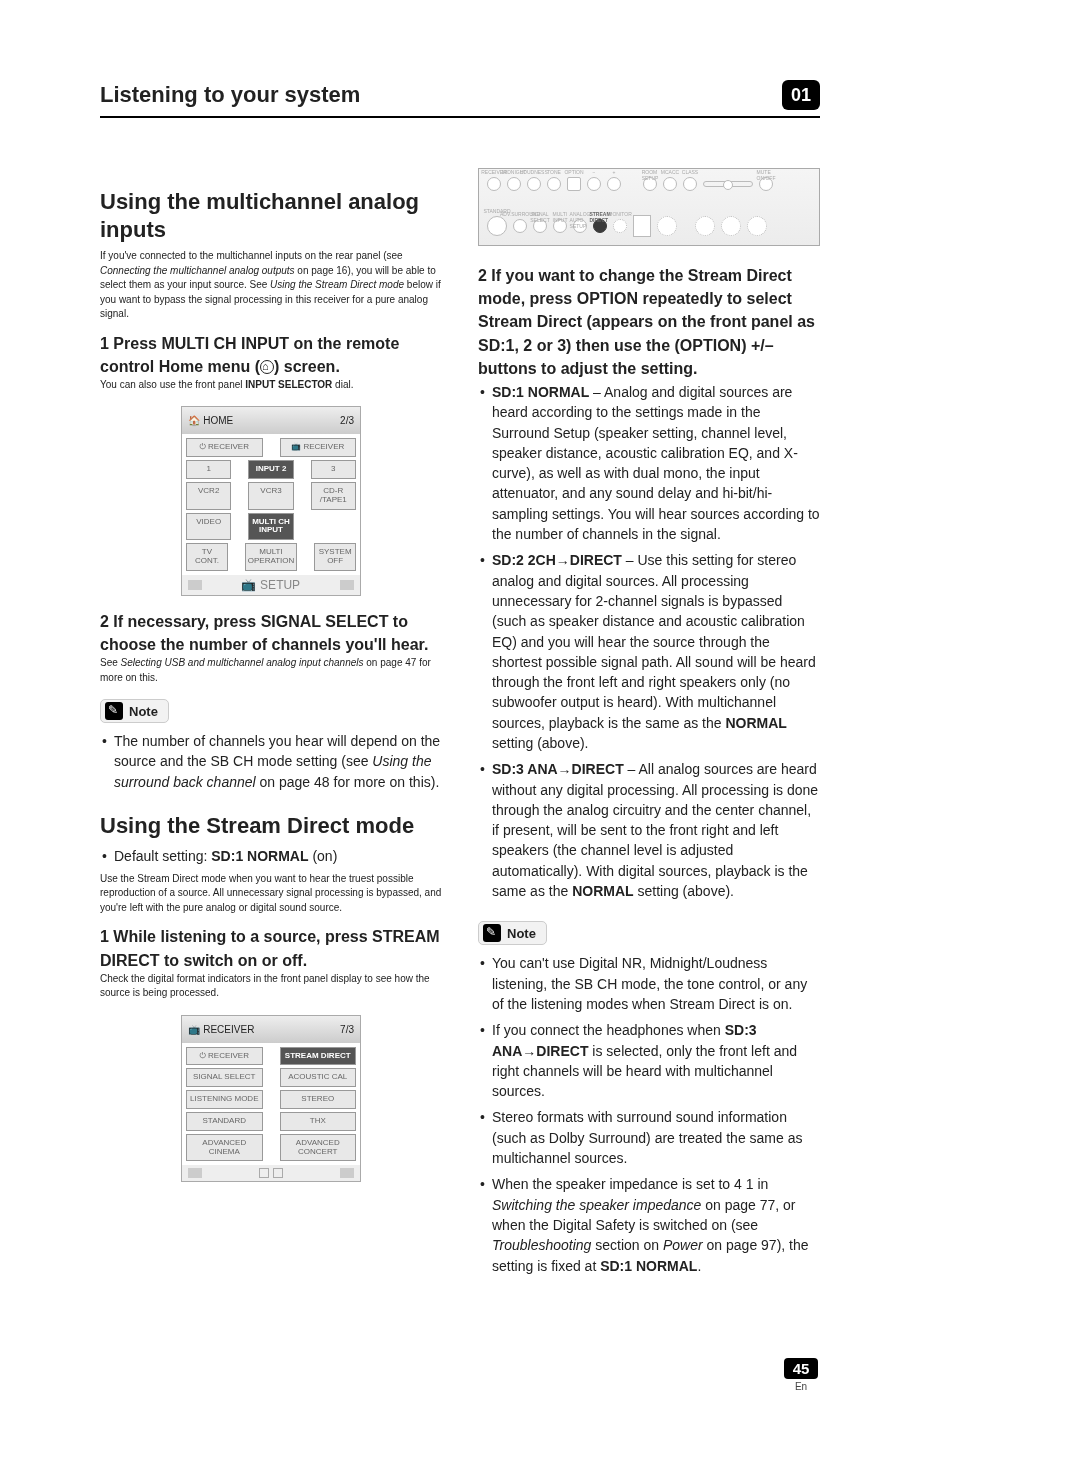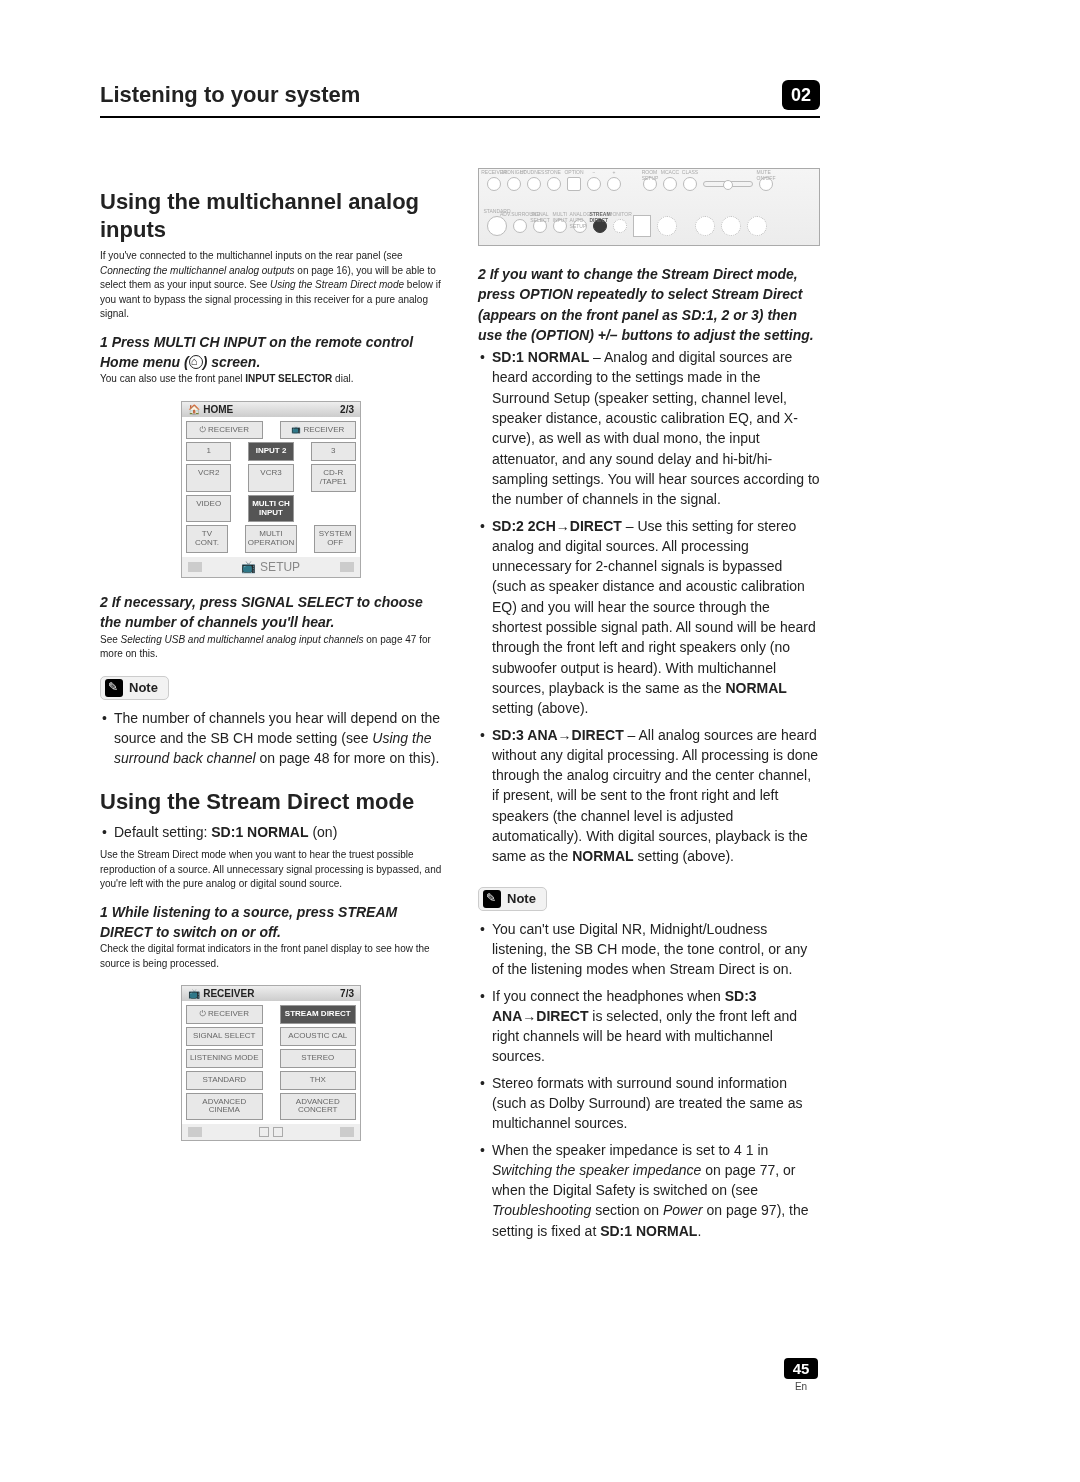--- a/index.html
+++ b/index.html
@@ -9,23 +9,23 @@
   .header-title { font-size: 22px; font-weight: bold; }
   .header-badge { background: #000; color: #fff; width: 38px; height: 30px; border-radius: 6px; display: flex; align-items: center; justify-content: center; font-size: 18px; font-weight: bold; }
   .hr { border: 0; border-top: 2px solid #000; margin-bottom: 50px; }
   .cols { display: flex; gap: 36px; }
   .col { width: 432px; }
   h2.section { font-size: 22px; font-weight: bold; margin: 20px 0 6px; line-height: 1.25; }
   p.body, span.body { font-size: 10px; line-height: 1.45; }
   .italic { font-style: italic; }
   .bold { font-weight: bold; }
   .step { margin-top: 10px; }
-  .step-line { font-size: 14px; font-weight: bold; line-height: 1.45; font-style: italic; }
+  .step-line { font-size: 16px; font-weight: bold; line-height: 1.45; }
   .ui-figure { margin: 14px auto; border: 1px solid #aaa; width: 180px; }
-  .ui-title { background: linear-gradient(#eee,#ccc); display: flex; justify-content: space-between; align-items: center; padding: 2px 6px; font-size: 10px; font-weight: bold; }
+  .ui-title { background: linear-gradient(#eee,#ccc); display: flex; justify-content: space-between; align-items: center; padding: 8px 6px; font-size: 10px; font-weight: normal; }
   .ui-body { padding: 4px; display: flex; flex-direction: column; gap: 3px; }
   .ui-row { display: flex; gap: 17px; }
   .ui-cell { flex: 1; border: 1px solid #999; background: #e8e8e8; font-size: 8px; text-align: center; padding: 4px 2px; color: #666; line-height: 1.1; }
   .ui-cell.active { background: #555; color: #fff; font-weight: bold; }
   .ui-footer { display: flex; justify-content: space-between; align-items: center; padding: 3px 6px; background: #eee; }
   .ui-arrow { width: 14px; height: 10px; background: #ccc; }
   .ui-footer-mid { display: flex; gap: 4px; align-items: center; font-size: 12px; color: #888; }
   .ui-ficon { width: 10px; height: 10px; border: 1px solid #aaa; }
   .note-pill { display: inline-flex; align-items: center; gap: 6px; background: #f2f2f2; border: 1px solid #ccc; border-radius: 5px; padding: 2px 10px 2px 4px; margin: 14px 0 6px; }
   .note-icon { width: 18px; height: 18px; background: #000; border-radius: 3px; position: relative; }
@@ -54,21 +54,21 @@
   .mt4 { margin-top: 4px; }
   .mt8 { margin-top: 8px; }
 </style>
 </head>
 <body>
 
 <div class="page">
 
   <div class="header-row">
     <div class="header-title">Listening to your system</div>
-    <div class="header-badge">02</div>
+    <div class="header-badge">01</div>
   </div>
   <hr class="hr">
 
   <div class="cols">
 
     <div class="col">
       <h2 class="section">Using the multichannel analog inputs</h2>
       <p class="body">
         <span>If you've connected to the multichannel inputs on the rear panel (see </span><span class="italic">Connecting the multichannel analog outputs</span><span> on page 16), you will be able to select them as your input source. See </span><span class="italic">Using the Stream Direct mode</span><span> below if you want to bypass the signal processing in this receiver for a pure analog signal.</span>
       </p>

